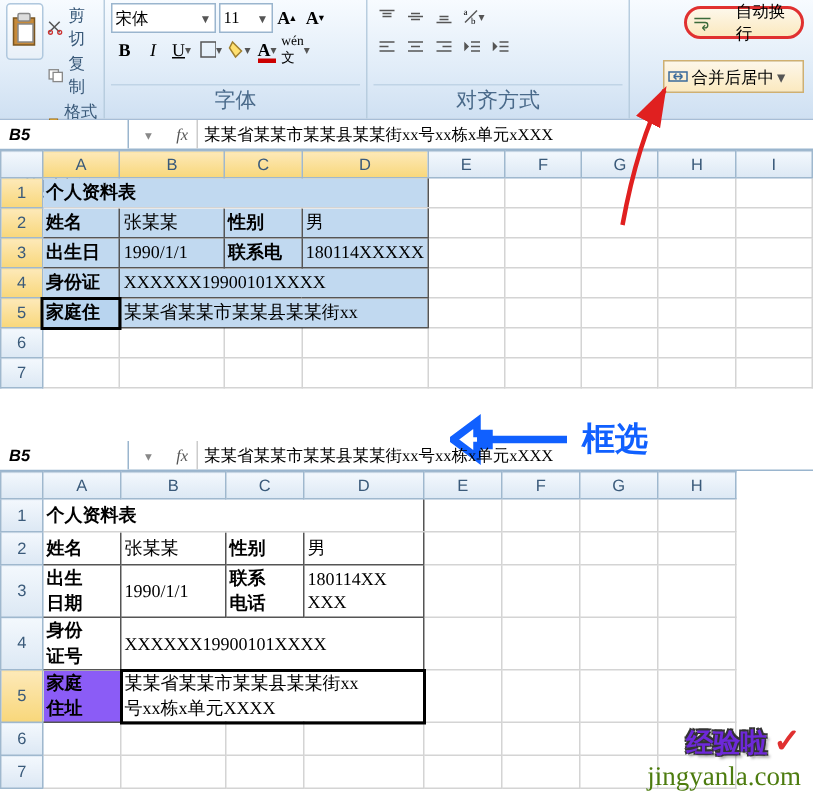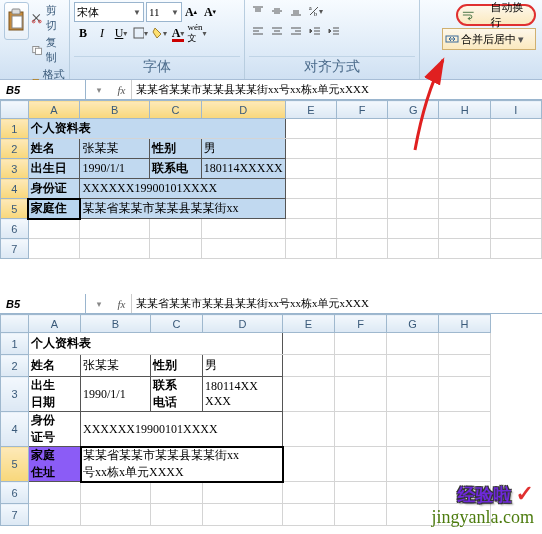--- a/index.html
+++ b/index.html
@@ -18,21 +18,21 @@
 .frow{display:flex;align-items:center;margin-bottom:2px}
 .fsel{height:20px;border:1px solid #9ab5ce;background:#fff;font-size:11px;padding:0 2px;display:flex;align-items:center;justify-content:space-between}
 .fname{width:70px}
 .fsize{width:36px;margin-left:2px}
 .drop{font-size:8px;color:#555}
 .rbtn{width:18px;height:18px;border:1px solid transparent;display:flex;align-items:center;justify-content:center;font-size:12px;cursor:pointer;margin-right:1px}
 .aligng{width:175px}
 .wrapbtn{position:absolute;right:6px;top:4px;width:80px;height:22px;border:2px solid #e03030;border-radius:12px;background:linear-gradient(#fdf7ea,#fbe9bf);display:flex;align-items:center;padding:0 4px;cursor:pointer}
 .wrapbtn svg{width:14px;height:12px}
 .wrapbtn span{font-size:11px;margin-left:16px}
-.mergebtn{position:absolute;right:6px;top:28px;width:94px;height:22px;background:linear-gradient(#fdf7ea,#fbe9bf);border:1px solid #d0b070;display:flex;align-items:center;padding:0 2px;cursor:pointer}
+.mergebtn{position:absolute;right:6px;top:40px;width:94px;height:22px;background:linear-gradient(#fdf7ea,#fbe9bf);border:1px solid #d0b070;display:flex;align-items:center;padding:0 2px;cursor:pointer}
 .mergebtn svg{width:14px;height:12px}
 .mergebtn span{font-size:11px;margin-left:2px}
 .redarrow{position:absolute;left:405px;top:55px;pointer-events:none;z-index:5}
 
 .sheet{position:relative}
 .nmbox{display:flex;height:20px;border-bottom:1px solid #9ab5ce;align-items:center;font-size:11px}
 .cellref{width:86px;border-right:1px solid #9ab5ce;padding-left:6px;background:#fff;height:100%;display:flex;align-items:center;font-weight:bold;font-style:italic;font-family:Arial}
 .fxbtn{width:20px;text-align:left;font-style:italic;color:#555;border-right:1px solid #ccc;height:100%;display:flex;align-items:center;justify-content:center}
 .fval{padding-left:4px;flex:1;white-space:nowrap;overflow:hidden}
 .grid{border-collapse:collapse;font-size:12px}
@@ -332,20 +332,27 @@
           <td></td>
           <td></td>
           <td></td>
           <td></td>
           <td></td>
           <td></td>
         </tr>
   </tbody>
     </table>
 
+  <div class="framearrow">
+    <svg width="80" height="36">
+        <path d="M78 18 L18 18" stroke="#1060ff" stroke-width="5"></path>
+        <path d="M18 6 L2 18 L18 30 L18 22 L26 22 L26 14 L18 14 Z" fill="none" stroke="#1060ff" stroke-width="5"></path>
+      </svg>
+    <span>框选</span>
+  </div>
 </div>
 
 <div class="sheet sheet2 s2">
   <div class="nmbox">
     <div class="cellref">B5</div>
     <div style="width:26px;display:flex">
         <span style="color:#888;font-size:9px;margin:auto">▾</span>
       </div>
     <div class="fxbtn">fx</div>
     <div class="fval">某某省某某市某某县某某街xx号xx栋x单元xXXX</div>

